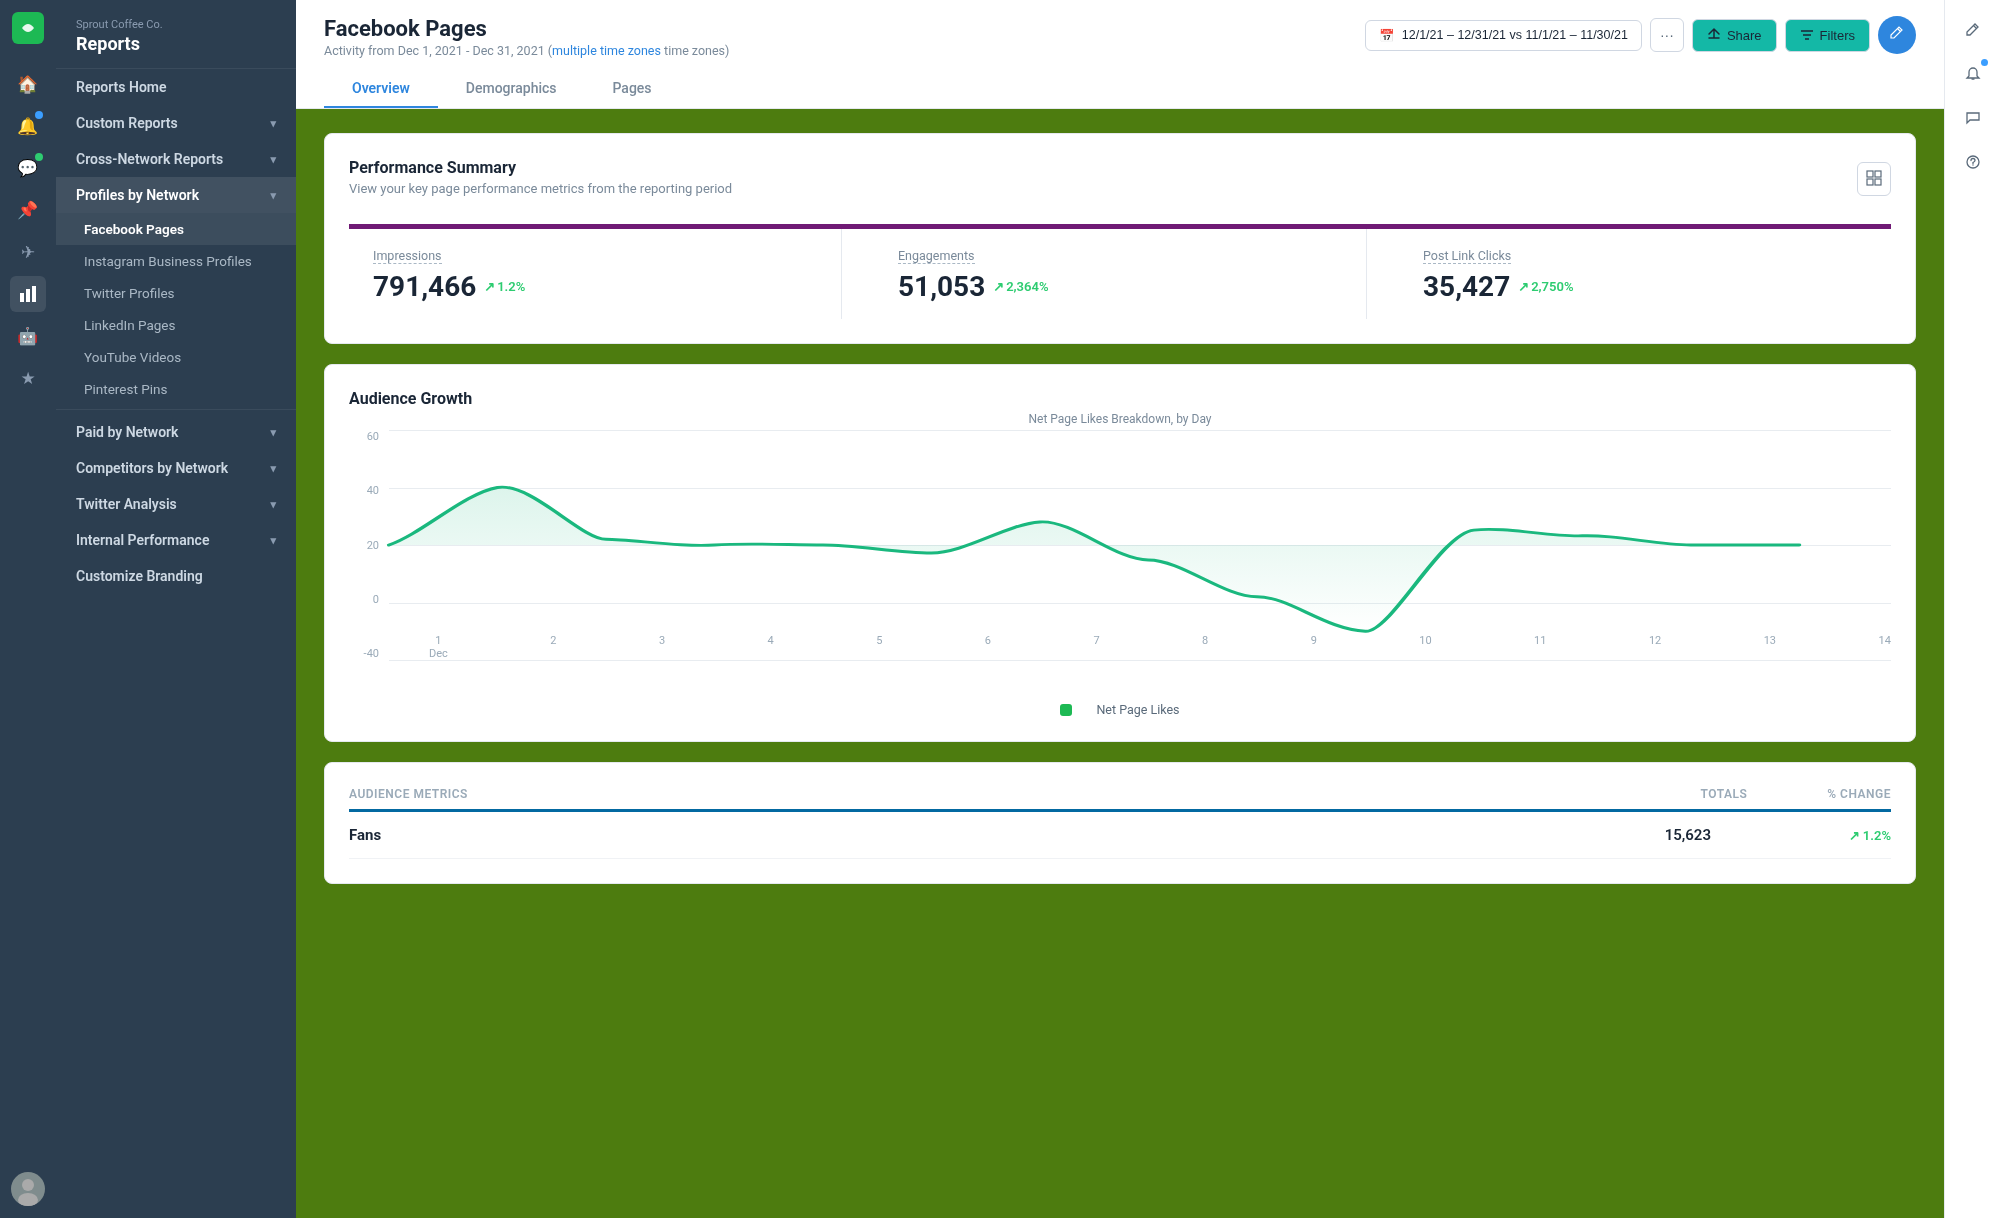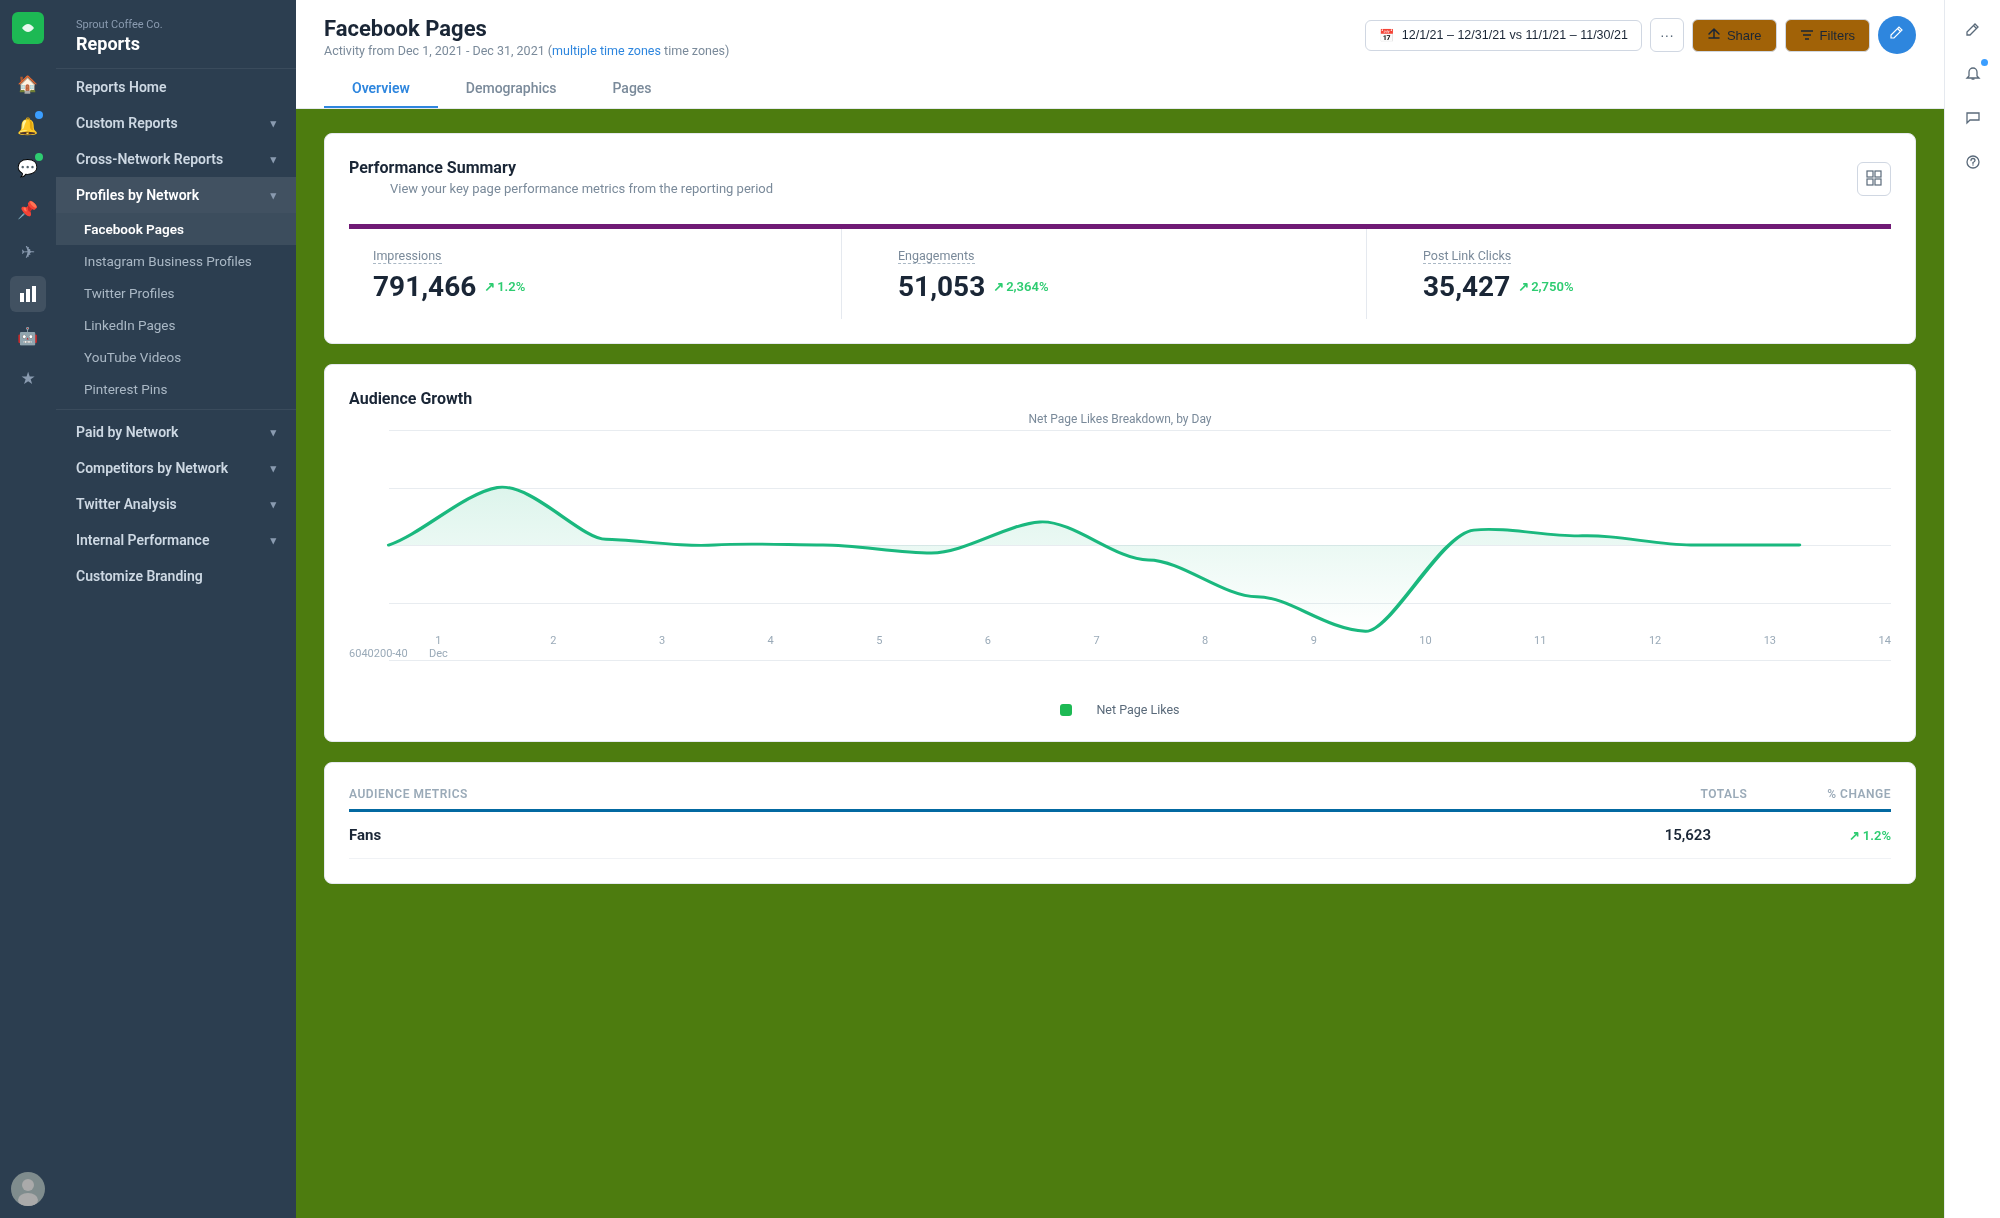--- a/index.html
+++ b/index.html
@@ -165,21 +165,21 @@
       display: flex; align-items: center; justify-content: center;
       cursor: pointer;
       color: #5a6a7a;
       font-size: 14px;
     }
     .action-btn {
       display: flex; align-items: center; gap: 6px;
       padding: 7px 14px;
       border: 1px solid #d0d7e2;
       border-radius: 6px;
-      background: #a16207;
+      background: #14b8a6;
       font-size: 13px;
       color: #1a2636;
       cursor: pointer;
       font-weight: 500;
     }
     .compose-btn {
       width: 38px; height: 38px;
       border-radius: 50%;
       background: #2e86de;
       border: none;
@@ -227,21 +227,20 @@
     .card-title {
       font-size: 16px;
       font-weight: 700;
       color: #1a2636;
       margin-bottom: 4px;
     }
     .card-subtitle {
       font-size: 13px;
       color: #7a8a9a;
       margin-bottom: 20px;
-      margin-left: 41px;
     }
     .card-header-row {
       display: flex;
       align-items: flex-start;
       justify-content: space-between;
       margin-bottom: 4px;
     }
 
     
     .metrics-row {
@@ -289,21 +288,21 @@
     .chart-container {
       position: relative;
       height: 260px;
       width: 100%;
     }
     .y-axis {
       position: absolute;
       left: 0; top: 0; bottom: 30px;
       width: 36px;
       display: flex;
-      flex-direction: row;
+      flex-direction: column;
       justify-content: space-between;
       align-items: flex-end;
       padding-right: 6px;
     }
     .y-label {
       font-size: 11px;
       color: #9aaab8;
     }
     .chart-area {
       position: absolute;

